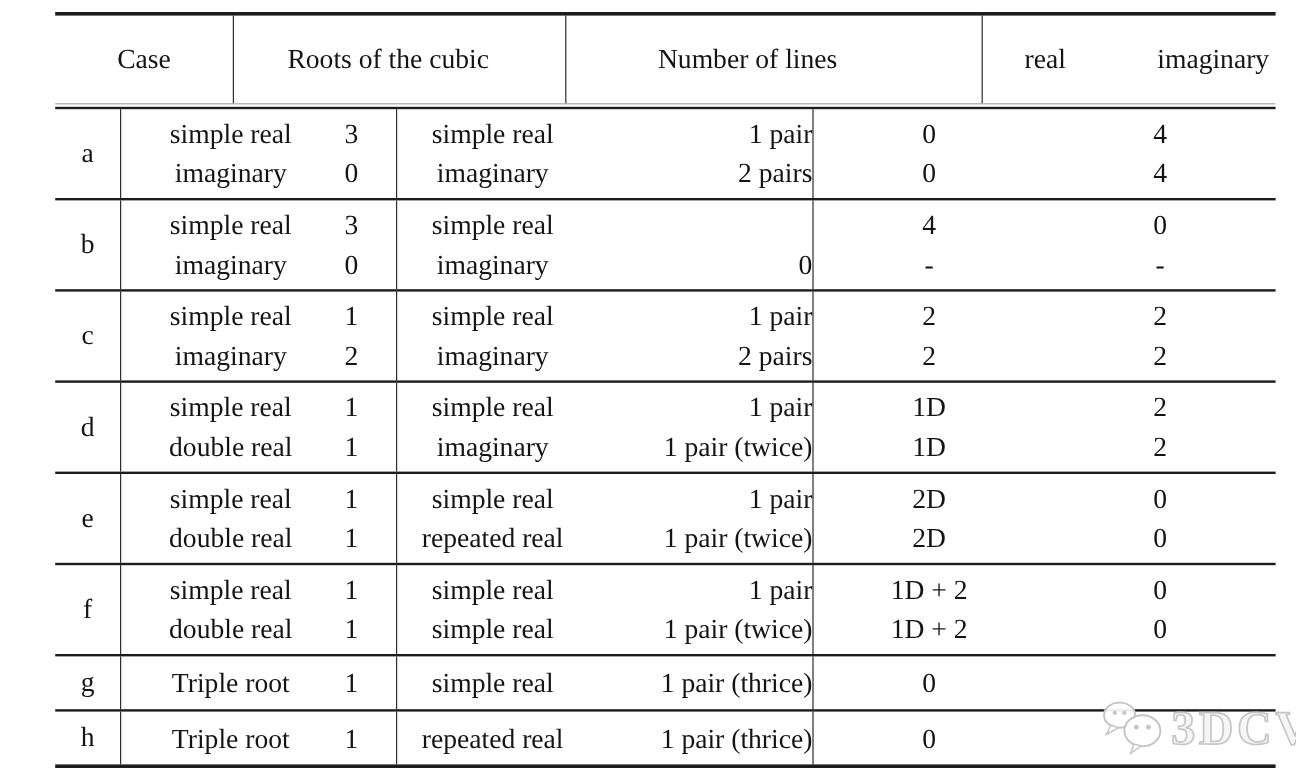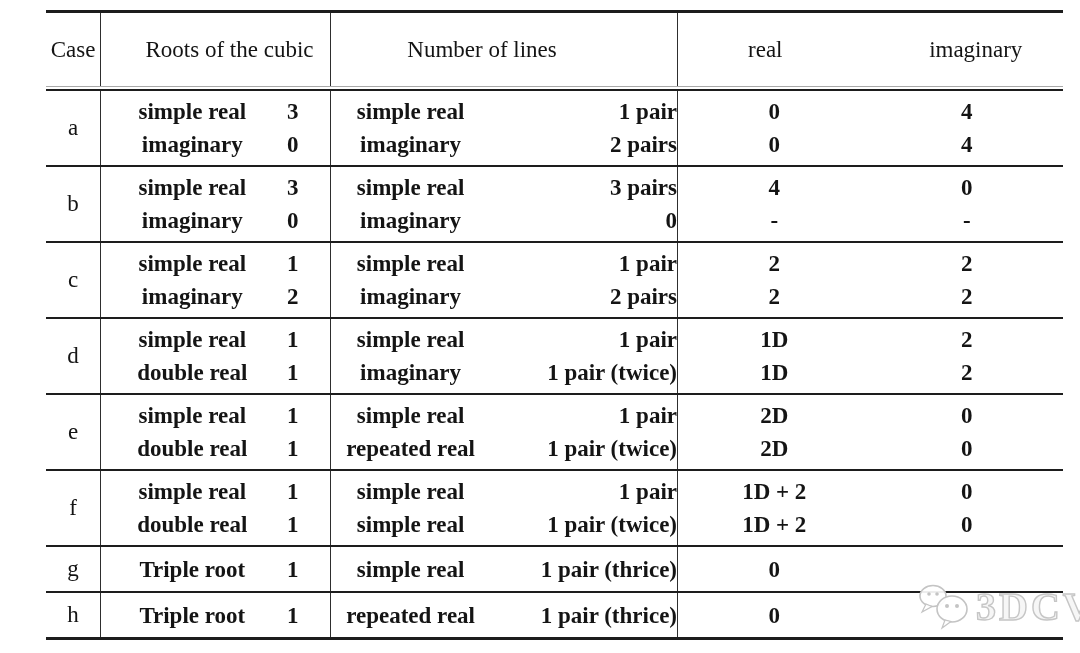--- a/index.html
+++ b/index.html
@@ -19,28 +19,28 @@
   
   .dbl{box-sizing:border-box; height:5px; border-top:1px solid #a9a9a9; border-bottom:2px solid #1d1d1d;}
   .dbl + .row{border-top:none;}
 
   .cell{box-sizing:border-box; display:flex; flex-direction:column; justify-content:center; font-size:23px;}
   .c-case{width:54px; align-items:center;}
   .c-roots{width:230px; border-left:1.5px solid #2e2e2e;padding-left:28px;}
   .c-lines{width:347px; border-left:1.5px solid #2e2e2e;}
   .c-inter{flex:1; border-left:1.5px solid #2e2e2e;}
 
-  .sub{display:flex; line-height:33px; height:33px;font-weight:bold;}
+  .sub{display:flex; line-height:33px; height:33px;}
   .rl{width:63%; text-align:center;}
   .rn{flex:1; text-align:center;}
   .ll{width:46%; text-align:center;}
   .la{flex:1; text-align:right;}
   .ih{width:50%; text-align:center;}
 
-  .hdr{justify-content:center; align-items:center; display:flex; flex-direction:row;}
+  .hdr{justify-content:center; align-items:center; display:flex; flex-direction:row;margin-left:47px;}
   .hdr-lines span{transform:translateX(-22px);}
   .hdr-inter{display:flex; flex-direction:column; justify-content:center;}
   .ihead{text-align:center; line-height:31px;}
   .isub{display:flex; line-height:31px;gap:36px;}
 
   .watermark{
     position:absolute; left:918px; top:584px; display:flex; align-items:center;
     pointer-events:none;
   }
   .wm-text{
@@ -121,21 +121,20 @@
             <span class="rn">3</span>
           </div>
         <div class="sub">
             <span class="rl">imaginary</span>
             <span class="rn">0</span>
           </div>
       </div>
       <div class="cell c-lines">
         <div class="sub">
             <span class="ll">simple real</span>
-            <span class="la">3 pairs</span>
           </div>
         <div class="sub">
             <span class="ll">imaginary</span>
             <span class="la">0</span>
           </div>
       </div>
       <div class="cell c-inter">
         <div class="sub">
             <span class="ih">4</span>
             <span class="ih">0</span>

